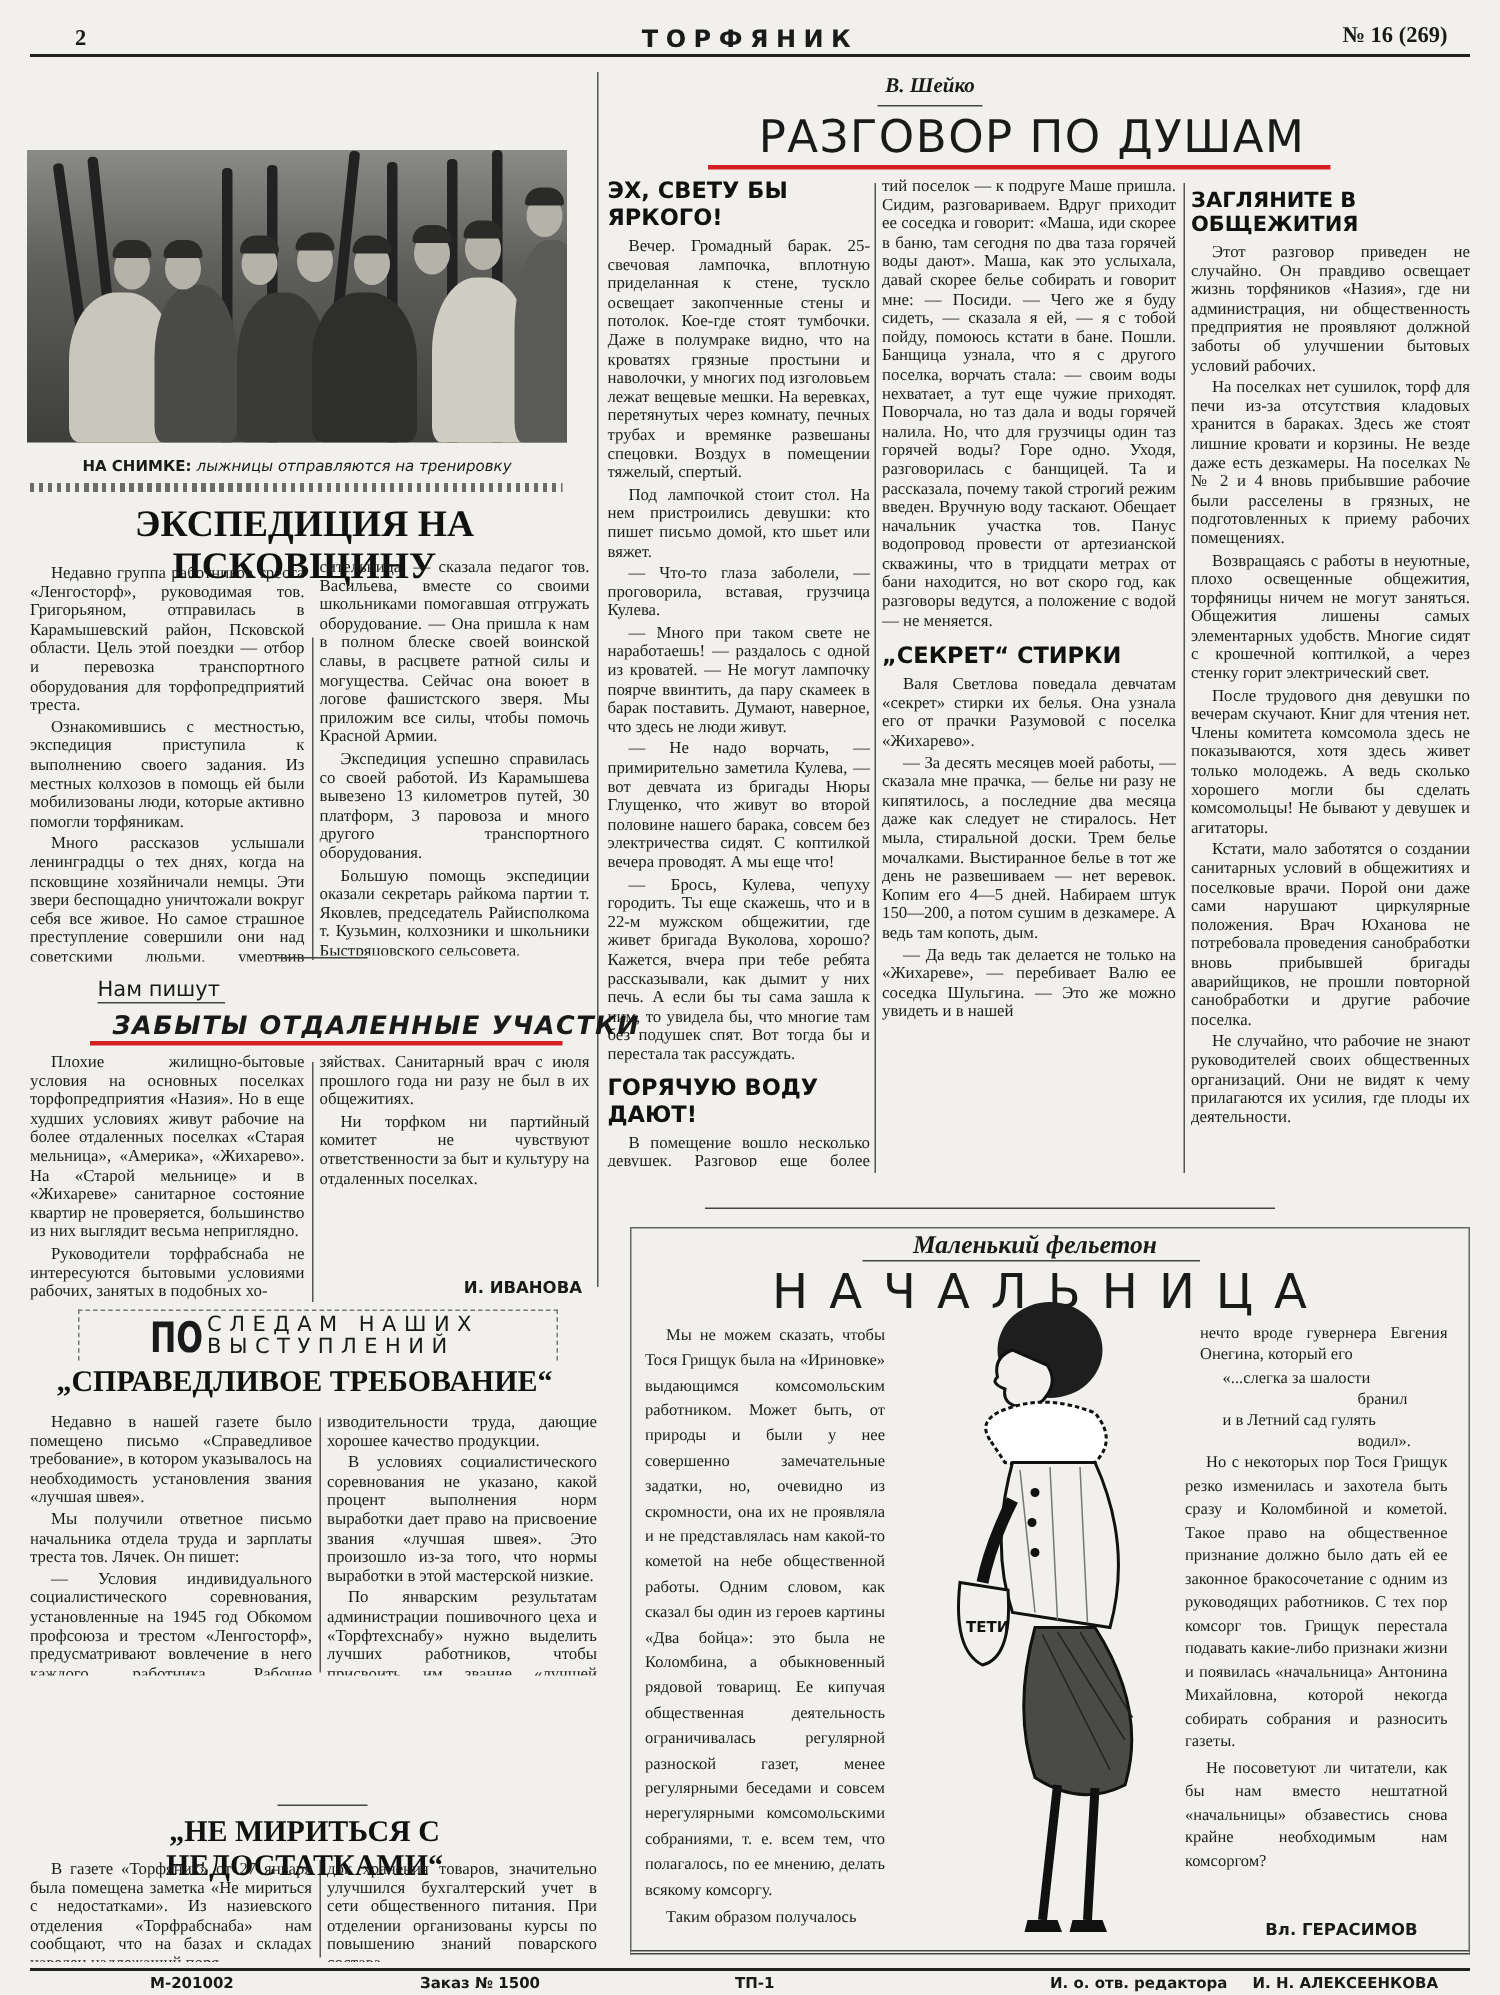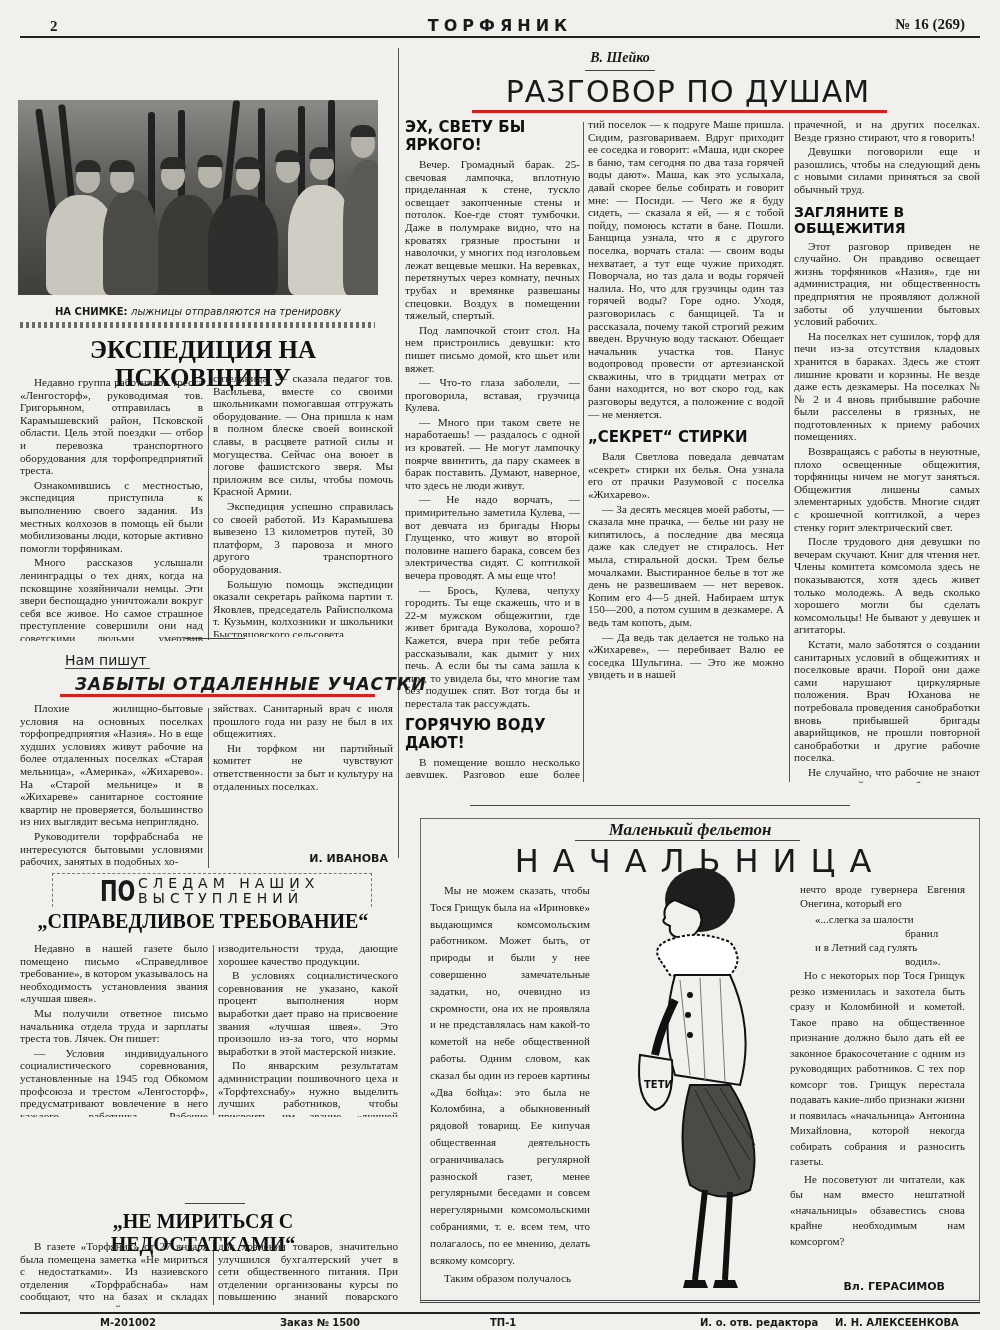--- a/index.html
+++ b/index.html
@@ -193,24 +193,20 @@
   </div>
   <div class="sub-h" style="font-size:15px;margin:8px 0 4px;">„СЕКРЕТ“ СТИРКИ</div>
   <div class="col-text">
     <p>Валя Светлова поведала девчатам «секрет» стирки их белья. Она узнала его от прачки Разумовой с поселка «Жихарево».</p>
     <p>— За десять месяцев моей работы, — сказала мне прачка, — белье ни разу не кипятилось, а последние два месяца даже как следует не стиралось. Нет мыла, стиральной доски. Трем белье мочалками. Выстиранное белье в тот же день не развешиваем — нет веревок. Копим его 4—5 дней. Набираем штук 150—200, а потом сушим в дезкамере. А ведь там копоть, дым.</p>
     <p>— Да ведь так делается не только на «Жихареве», — перебивает Валю ее соседка Шульгина. — Это же можно увидеть и в нашей</p>
   </div>
 </div>
 
 <div class="abs" style="left:794px;top:118px;width:186px;height:665px;overflow:hidden;">
-  <div class="col-text">
-    <p style="text-indent:0">прачечной, и на других поселках. Везде грязно стирают, что я говорить!</p>
-    <p>Девушки поговорили еще и разошлись, чтобы на следующий день с новыми силами приняться за свой обычный труд.</p>
-  </div>
   <div class="sub-h" style="font-size:14px;margin:8px 0 4px;">ЗАГЛЯНИТЕ В ОБЩЕЖИТИЯ</div>
   <div class="col-text">
     <p>Этот разговор приведен не случайно. Он правдиво освещает жизнь торфяников «Назия», где ни администрация, ни общественность предприятия не проявляют должной заботы об улучшении бытовых условий рабочих.</p>
     <p>На поселках нет сушилок, торф для печи из-за отсутствия кладовых хранится в бараках. Здесь же стоят лишние кровати и корзины. Не везде даже есть дезкамеры. На поселках №№ 2 и 4 вновь прибывшие рабочие были расселены в грязных, не подготовленных к приему рабочих помещениях.</p>
     <p>Возвращаясь с работы в неуютные, плохо освещенные общежития, торфяницы ничем не могут заняться. Общежития лишены самых элементарных удобств. Многие сидят с крошечной коптилкой, а через стенку горит электрический свет.</p>
     <p>После трудового дня девушки по вечерам скучают. Книг для чтения нет. Члены комитета комсомола здесь не показываются, хотя здесь живет только молодежь. А ведь сколько хорошего могли бы сделать комсомольцы! Не бывают у девушек и агитаторы.</p>
     <p>Кстати, мало заботятся о создании санитарных условий в общежитиях и поселковые врачи. Порой они даже сами нарушают циркулярные положения. Врач Юханова не потребовала проведения санобработки вновь прибывшей бригады аварийщиков, не прошли повторной санобработки и другие рабочие поселка.</p>
     <p>Не случайно, что рабочие не знают руководителей своих общественных организаций. Они не видят к чему прилагаются их усилия, где плоды их деятельности.</p>
   </div>
 </div>

